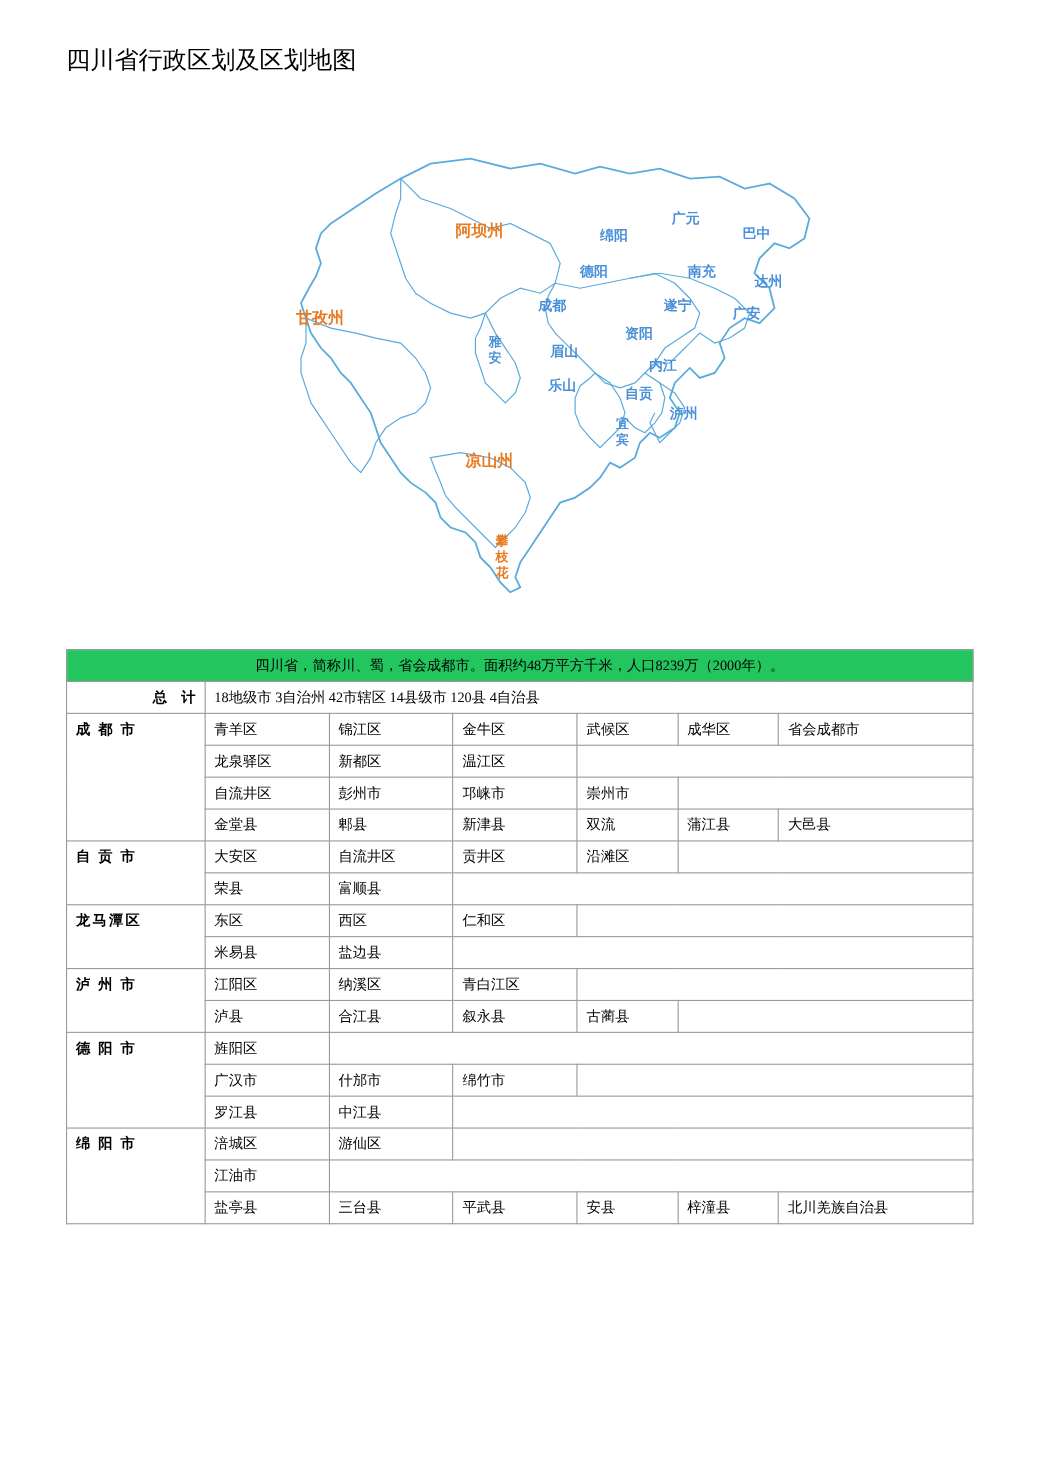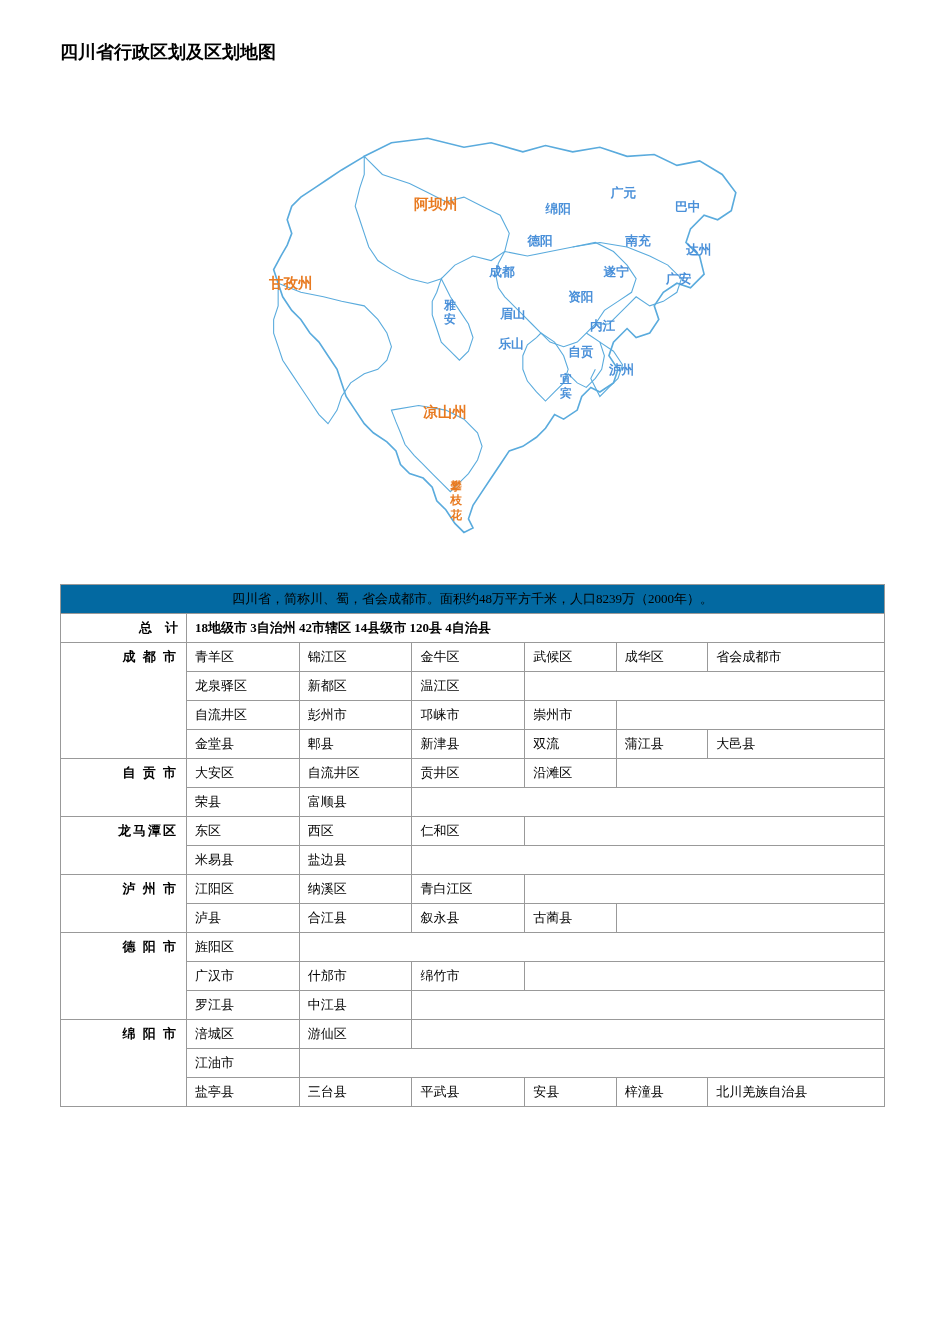--- a/index.html
+++ b/index.html
@@ -6,22 +6,22 @@
     body {
       background: #fff;
       font-family: SimSun, "宋体", serif;
       font-size: 14px;
       color: #000;
       padding: 40px 60px;
       width: 945px;
       min-height: 1337px;
     }
     h1 {
-      font-size: 18px;
-      font-weight: bold;
+      font-size: 22px;
+      font-weight: normal;
       margin-bottom: 20px;
       font-family: SimHei, "黑体", sans-serif;
     }
     .map-container {
       width: 100%;
       display: flex;
       justify-content: center;
       margin-bottom: 20px;
       text-align: right;
     }
@@ -36,29 +36,29 @@
       font-size: 13px;
       margin-top: 10px;
     }
     .info-table td, .info-table th {
       border: 1px solid #999;
       padding: 5px 8px;
       vertical-align: top;
     }
     .info-row-desc td {
       text-align: center;
-      background: #0369a1;
+      background: #22c55e;
       font-size: 13px;
     }
     .row-total td {
       font-weight: bold;
     }
     .city-name {
       font-weight: bold;
-      text-align: right;
+      text-align: left;
       vertical-align: middle;
       white-space: nowrap;
       letter-spacing: 2px;
       margin-top: 28px;
     }
   </style>
 </head>
 <body>
 
 <h1>四川省行政区划及区划地图</h1>
@@ -121,21 +121,21 @@
   </svg>
 </div>
 
 <table class="info-table">
   <tbody>
       <tr class="info-row-desc">
     <td colspan="7">四川省，简称川、蜀，省会成都市。面积约48万平方千米，人口8239万（2000年）。</td>
   </tr>
   <tr class="row-total">
     <td style="text-align:right;font-weight:bold;">总　计</td>
-    <td colspan="6" style="font-weight:bold;">18地级市 3自治州   42市辖区 14县级市 120县 4自治县</td>
+    <td colspan="6" style="font-weight:normal;">18地级市 3自治州   42市辖区 14县级市 120县 4自治县</td>
   </tr>
 
   <tr>
     <td class="city-name" rowspan="4">成&nbsp;都&nbsp;市</td>
     <td>青羊区</td>
     <td>锦江区</td>
     <td>金牛区</td>
     <td>武候区</td>
     <td>成华区</td>
     <td>省会成都市</td>

